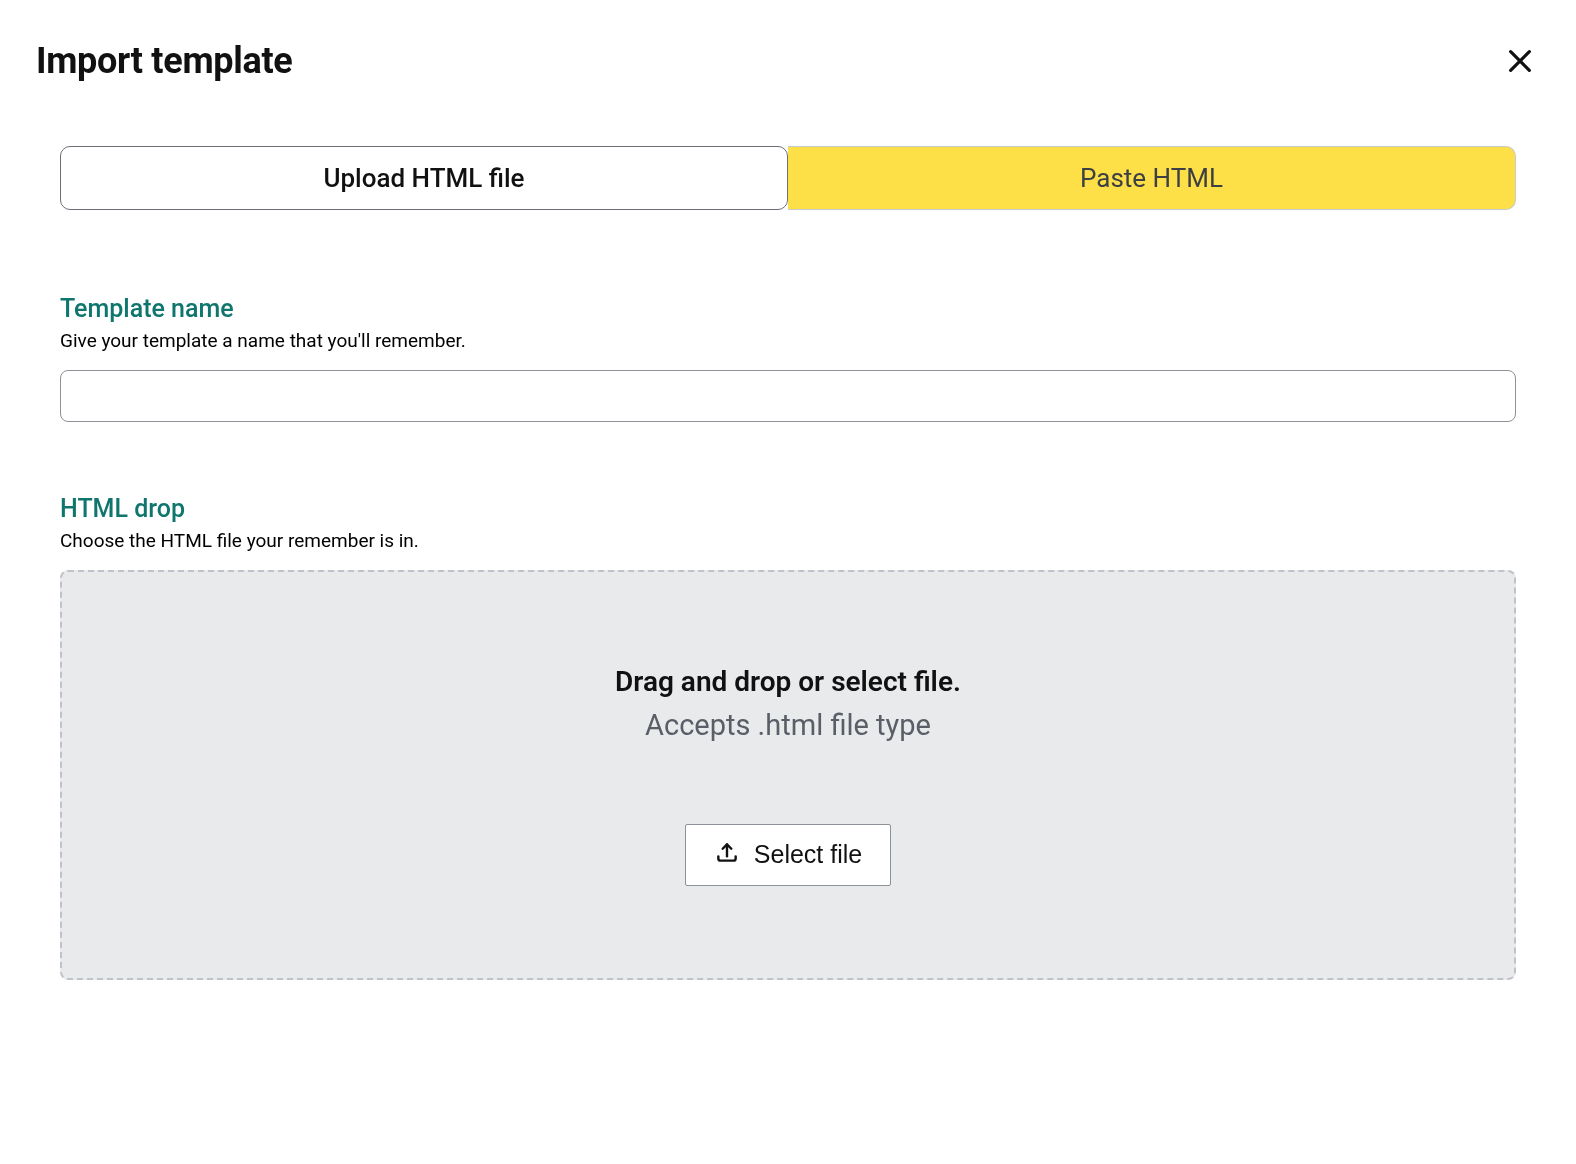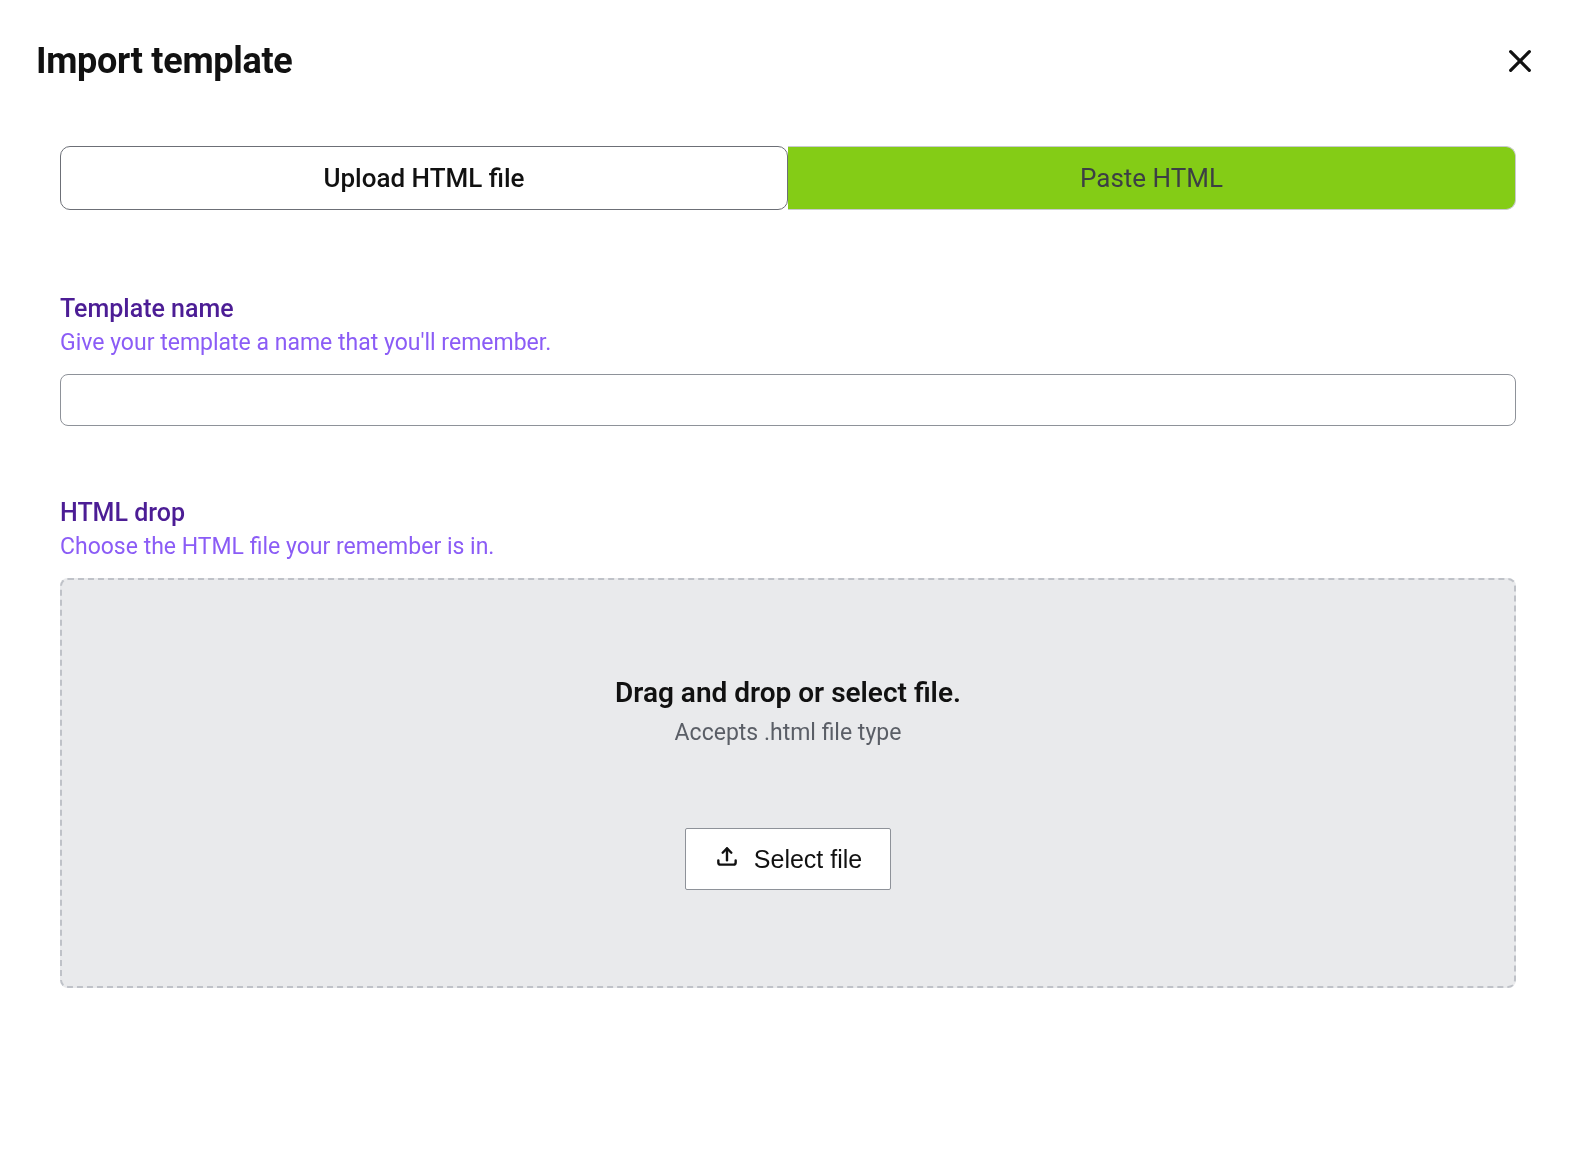--- a/index.html
+++ b/index.html
@@ -47,21 +47,21 @@
   }
   .tab {
     flex: 1 1 50%;
     height: 64px;
     display: flex;
     align-items: center;
     justify-content: center;
     font-size: 26px;
     cursor: pointer;
     border: 1px solid #8a8f98;
-    background: #84cc16;
+    background: #fde047;
     color: #3c3f44;
   }
   .tab.active {
     background: #fff;
     color: #111;
     font-weight: 500;
     border-color: #6c6f76;
     border-radius: 10px;
     box-shadow: 0 0 0 1px rgba(0,0,0,0);
   }
@@ -80,26 +80,26 @@
     z-index: 1;
   }
 
   .field {
     margin-bottom: 72px;
   }
   .field:last-child { margin-bottom: 0; }
   .field-label {
     font-size: 25px;
     font-weight: 500;
-    color: #4c1d95;
+    color: #0f766e;
     margin-bottom: 6px;
   }
   .field-help {
-    font-size: 23px;
-    color: #8b5cf6;
+    font-size: 19px;
+    color: #000000;
     margin-bottom: 18px;
   }
   .text-input {
     width: 100%;
     height: 52px;
     border: 1px solid #8e9299;
     border-radius: 8px;
     font-size: 22px;
     padding: 0 14px;
     background: #fff;
@@ -117,21 +117,21 @@
     justify-content: center;
     gap: 10px;
     padding: 40px;
   }
   .dz-title {
     font-size: 28px;
     font-weight: 600;
     color: #111;
   }
   .dz-sub {
-    font-size: 23px;
+    font-size: 29px;
     color: #5a5e66;
     margin-bottom: 72px;
   }
   .select-file-btn {
     display: inline-flex;
     align-items: center;
     gap: 14px;
     background: #fff;
     border: 1px solid #8e9299;
     border-radius: 2px;

